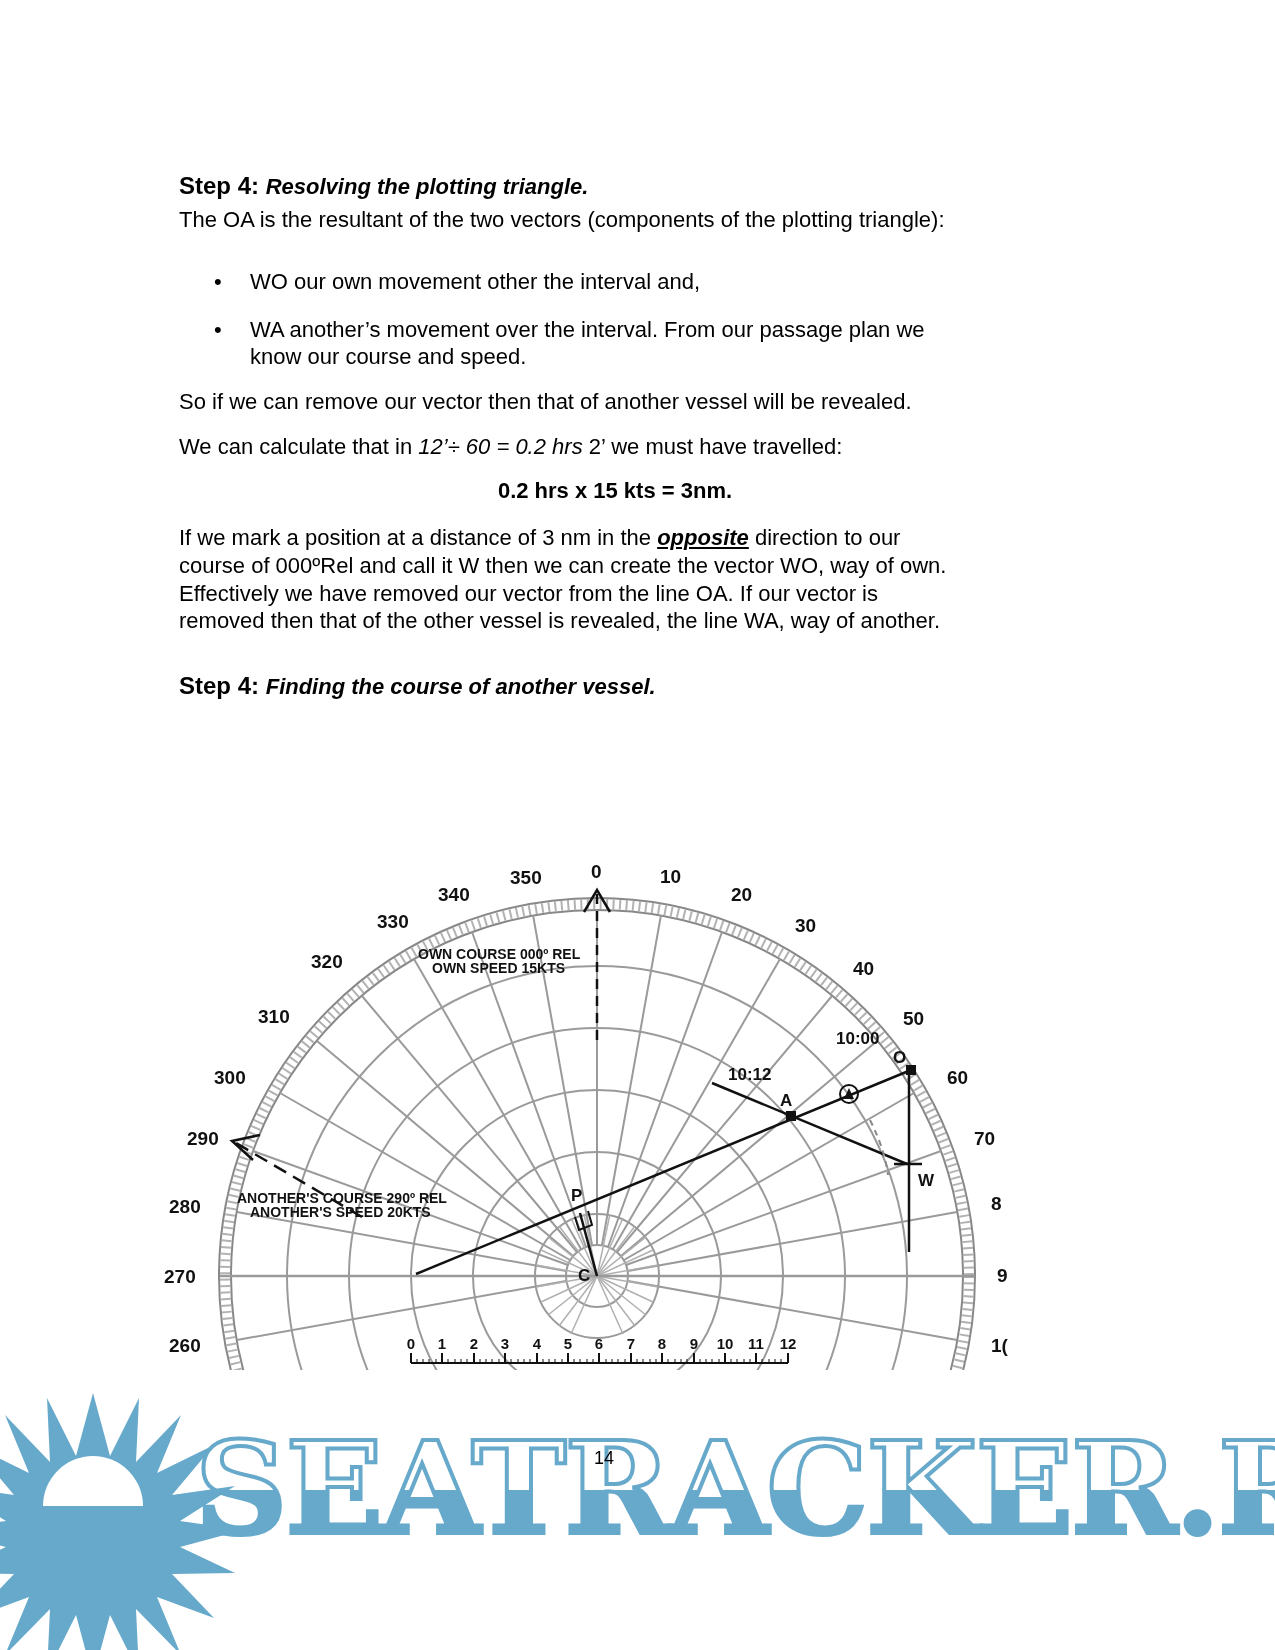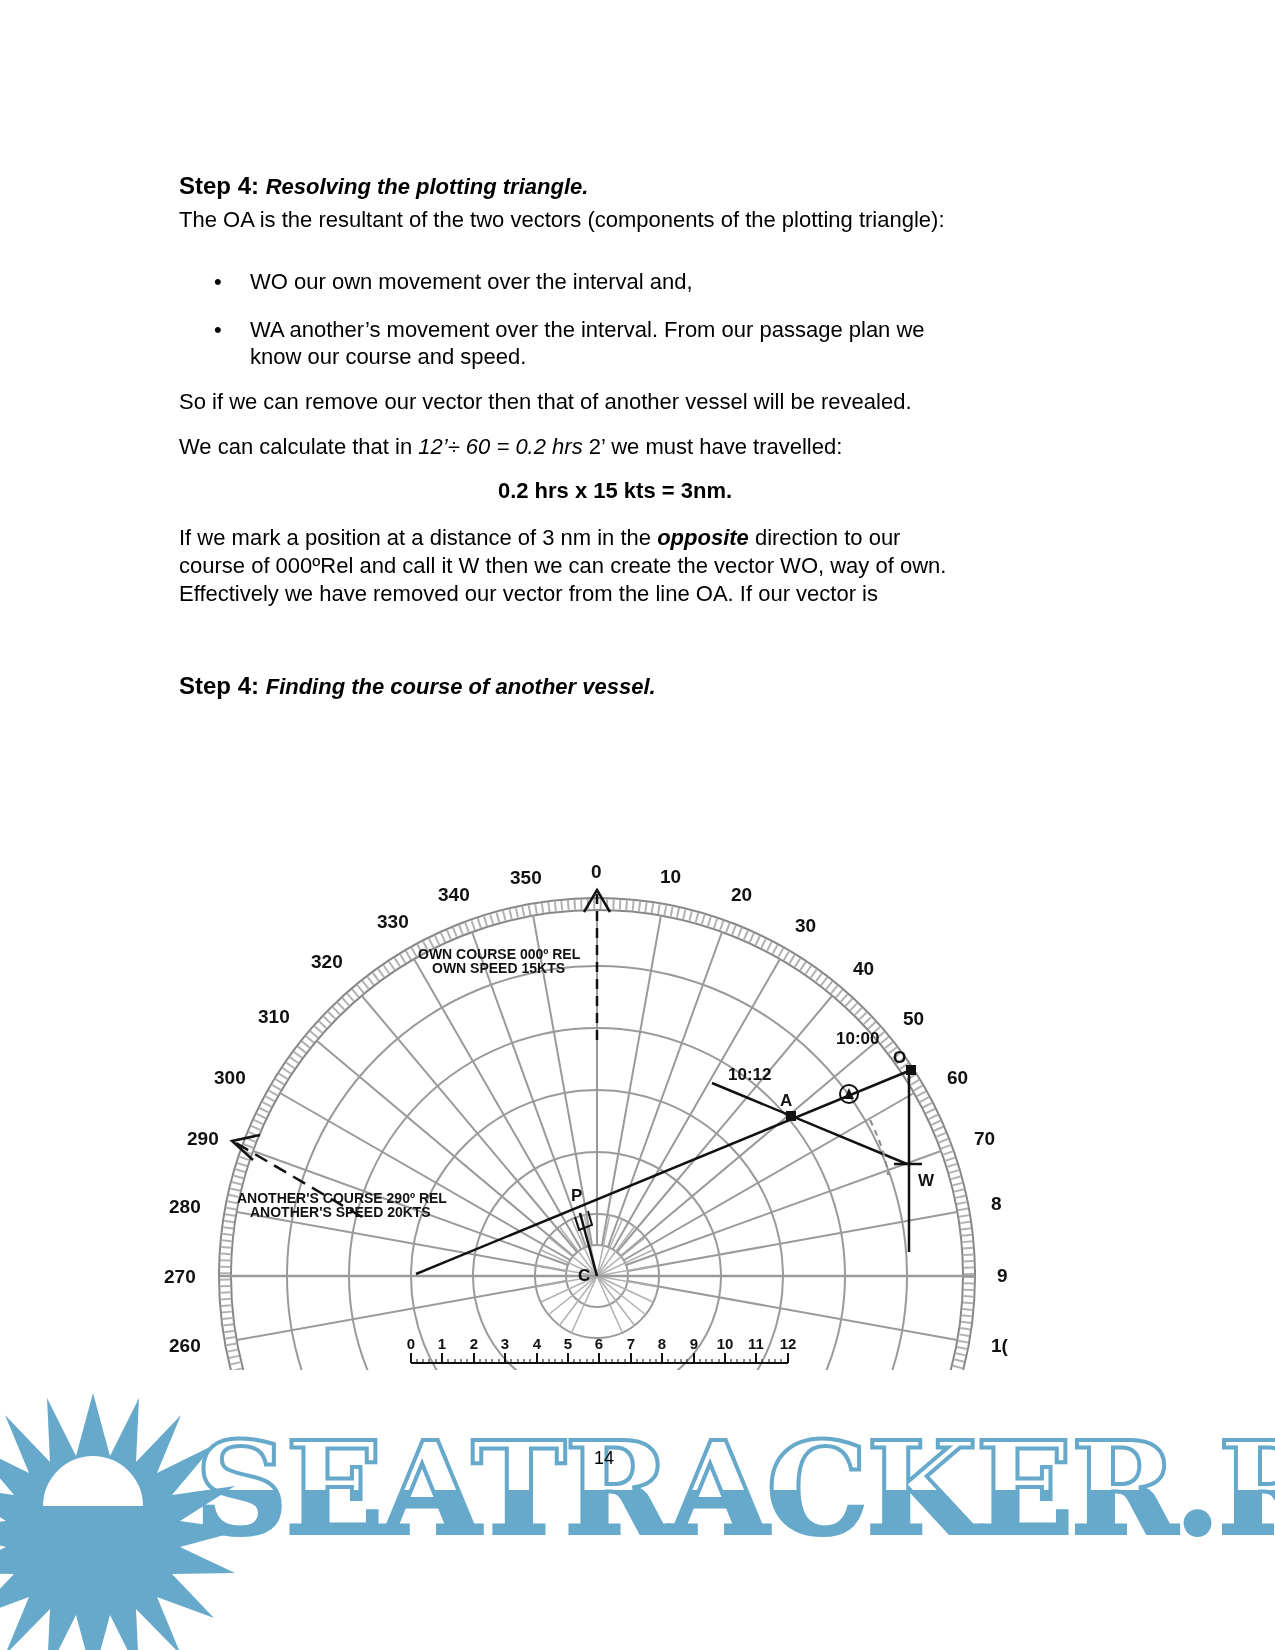--- a/index.html
+++ b/index.html
@@ -8,21 +8,21 @@
     .page { position: absolute; left: 0; top: 0; width: 1275px; height: 1596px; }
     .heading { position: absolute; left: 179px; font-size: 24px; font-weight: bold; white-space: nowrap; }
     .heading .step { font-weight: bold; font-style: normal; }
     .heading .sub { font-style: italic; font-weight: bold; font-size: 22px; }
     .para { position: absolute; left: 179px; font-size: 22px; line-height: 28px; white-space: nowrap; }
     .bullet { position: absolute; left: 214px; font-size: 22px; line-height: 27px; }
     .bullet .dot { position: absolute; left: 0; top: 0; }
     .bullet .btxt { position: absolute; left: 36px; top: 0; white-space: nowrap; }
     .formula { position: absolute; left: 10px; width: 1210px; text-align: center; font-size: 22px; font-weight: bold; }
     .it { font-style: italic; }
-    .bi { font-style: italic; font-weight: bold; }
+    .bi { font-style: italic; font-weight: bold; text-decoration: underline; }
     .diagram { position: absolute; left: 160px; top: 855px; width: 850px; height: 515px; overflow: hidden; }
     .watermark { position: absolute; left: 0; top: 1385px; width: 1275px; height: 265px; }
     .wm-text { position: absolute; left: 195px; top: 1418px; font-family: "DejaVu Serif", serif;
                font-weight: bold; font-size: 128px; letter-spacing: -2px; color: transparent;
                -webkit-text-stroke: 4px #67a9cb; white-space: nowrap; line-height: 140px; }
     .wm-fill { position: absolute; left: 195px; top: 1418px; font-family: "DejaVu Serif", serif;
                font-weight: bold; font-size: 128px; letter-spacing: -2px; color: #67a9cb;
                white-space: nowrap; line-height: 140px; clip-path: inset(72px 0 0 0); }
     .page-number { position: absolute; left: 594px; top: 1448px; font-size: 18px; }
   </style>
@@ -33,21 +33,21 @@
 
   <div class="heading" style="top:172px;">
     <span class="step">Step 4:</span>
     <span class="sub">Resolving the plotting triangle.</span>
   </div>
 
   <div class="para" style="top:206px;">The OA is the resultant of the two vectors (components of the plotting triangle):</div>
 
   <div class="bullet" style="top:268px;">
     <span class="dot">•</span>
-    <span class="btxt">WO our own movement over the interval and,</span>
+    <span class="btxt">WO our own movement other the interval and,</span>
   </div>
 
   <div class="bullet" style="top:316px;">
     <span class="dot">•</span>
     <span class="btxt">WA another’s movement over the interval. From our passage plan we</span>
     <span class="btxt" style="top:27px;">know our course and speed.</span>
   </div>
 
   <div class="para" style="top:388px;">So if we can remove our vector then that of another vessel will be revealed.</div>
 
@@ -55,20 +55,21 @@
     <span>We can calculate that in </span><span class="it">12’÷ 60 = 0.2 hrs</span><span> 2’ we must have travelled:</span>
   </div>
 
   <div class="formula" style="top:478px;">0.2 hrs x 15 kts  = 3nm.</div>
 
   <div class="para" style="top:524px;">
     <span>If we mark a position at a distance of 3 nm in the </span><span class="bi">opposite</span><span> direction to our</span>
   </div>
   <div class="para" style="top:552px;">course of 000ºRel and call it W then we can create the vector WO, way of own.</div>
   <div class="para" style="top:580px;">Effectively we have removed our vector from the line OA.  If our vector is</div>
+  <div class="para" style="top:607px;">removed then that of the other vessel is revealed, the line WA, way of another.</div>
 
   <div class="heading" style="top:672px;">
     <span class="step">Step 4:</span>
     <span class="sub">Finding the course of another vessel.</span>
   </div>
 
 
   <svg class="diagram" viewBox="160 855 850 515" width="850" height="515" xmlns="http://www.w3.org/2000/svg">
     <defs>
       <clipPath id="plotclip">

